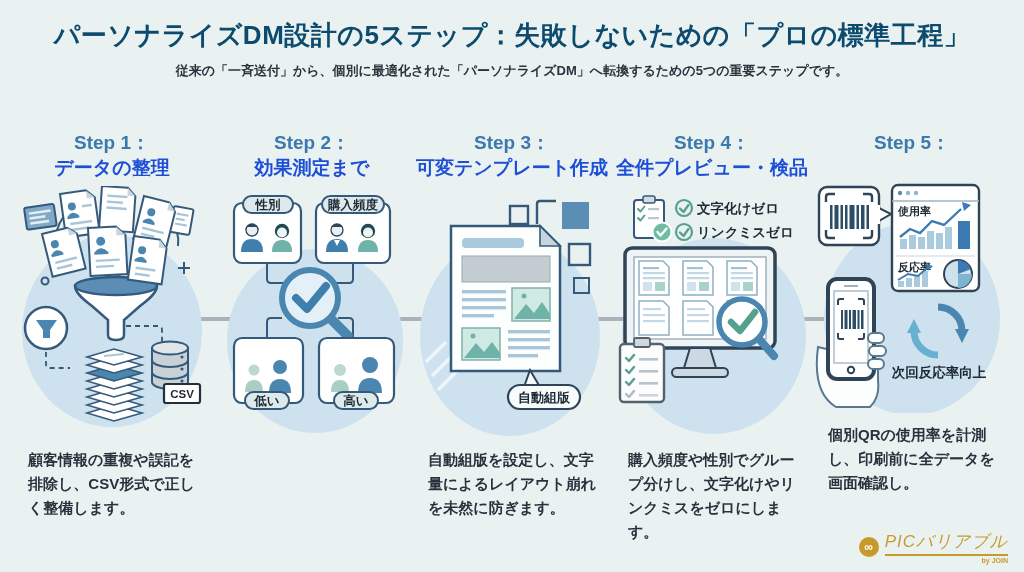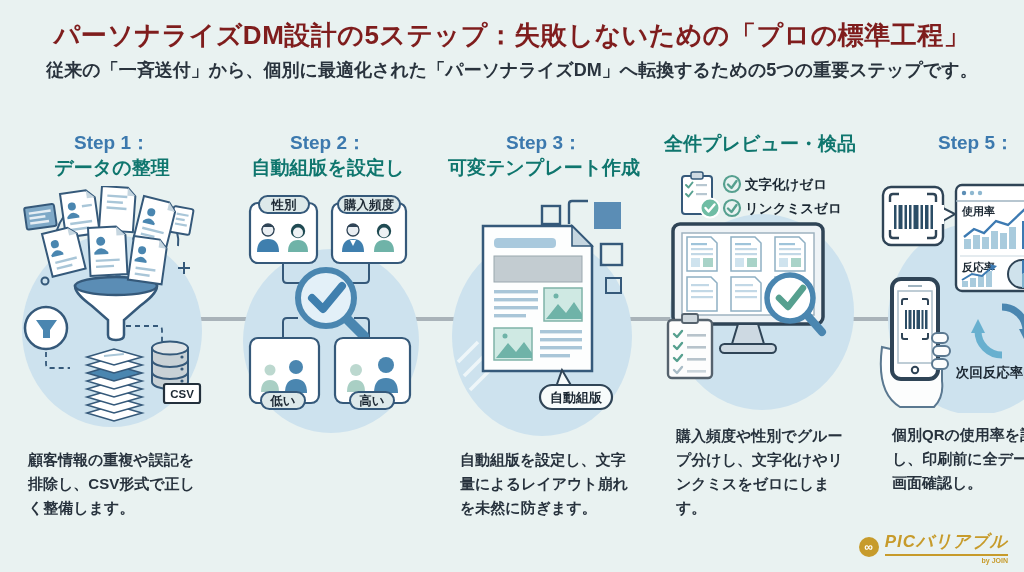--- a/index.html
+++ b/index.html
@@ -1,50 +1,50 @@
 <!DOCTYPE html>
 <html><head>
 <meta charset="utf-8">
 <style>
   html,body{margin:0;padding:0;}
   body{font-family:"Liberation Sans",sans-serif;background:#dfe9ea;}
   .canvas{position:relative;width:1024px;height:572px;background:#e9f2f1;overflow:hidden;}
 
   
   .hdr{position:absolute;top:12px;left:0;width:100%;text-align:center;z-index:2;}
-  .hdr h1{margin:6px 0 0;font-size:26px;font-weight:800;color:#7f1d1d;letter-spacing:.5px;}
-  .hdr .sub{margin:7px auto 0;font-size:18px;font-weight:700;color:#29333d;line-height:21px;}
+  .hdr h1{margin:6px 0 0;font-size:26px;font-weight:800;color:#0c4a6e;letter-spacing:.5px;}
+  .hdr .sub{margin:7px auto 0;font-size:13px;font-weight:700;color:#29333d;line-height:21px;}
 
   
   .connector{position:absolute;top:317px;left:130px;width:830px;height:4px;background:#a9b3b9;border-radius:2px;z-index:0;}
 
   
-  .steps{position:absolute;top:131px;left:12px;width:1000px;display:flex;z-index:1;gap:16px;}
+  .steps{position:absolute;top:131px;left:12px;width:1000px;display:flex;z-index:1;}
   .step{width:200px;flex:0 0 200px;}
   .step-label{text-align:center;font-size:19px;line-height:24px;font-weight:800;color:#3c79ae;}
-  .step-name{text-align:center;font-size:19px;line-height:25px;font-weight:800;color:#0f766e;}
+  .step-name{text-align:center;font-size:19px;line-height:25px;font-weight:800;color:#1d4ed8;}
   .illus{position:relative;width:200px;height:252px;margin-top:6px;}
   .illus svg{display:block;}
   .desc{margin:10px 14px 0 16px;font-size:15px;line-height:1.6;font-weight:700;color:#27323d;text-align:left;}
 
   
   svg text{font-family:"Liberation Sans",sans-serif;font-weight:bold;fill:#1c2833;}
   .blob{fill:#cde2ee;}
   .wht{fill:#ffffff;stroke:#35597a;stroke-width:2;}
   .o2{stroke:#35597a;stroke-width:2;fill:none;}
   .pill{fill:#dde9ea;stroke:#35597a;stroke-width:2;}
   .dash{stroke:#35597a;stroke-width:1.8;fill:none;stroke-dasharray:5 4;}
   .ln{fill:#a9c6d8;}
   .chk{stroke:#56a08f;stroke-width:2.4;fill:none;stroke-linecap:round;stroke-linejoin:round;}
 
   
   .logo{position:absolute;right:16px;bottom:8px;display:flex;align-items:center;gap:6px;z-index:2;}
   .logo-mark{width:20px;height:20px;border-radius:50%;background:#c79b2b;color:#ffffff;font-size:12px;font-weight:bold;display:flex;align-items:center;justify-content:center;}
   .logo-col{display:flex;flex-direction:column;align-items:flex-end;}
-  .logo-text{color:#c79b2b;font-weight:700;font-style:italic;font-size:17px;letter-spacing:1px;border-bottom:2px solid #c79b2b;padding-bottom:1px;}
+  .logo-text{color:#c79b2b;font-weight:400;font-style:italic;font-size:17px;letter-spacing:1px;border-bottom:2px solid #c79b2b;padding-bottom:1px;}
   .logo-sub{color:#c79b2b;font-size:7px;font-weight:bold;margin-top:1px;}
 </style>
 </head>
 <body>
 
 <div class="canvas">
 
   <div class="hdr">
     <h1>パーソナライズDM設計の5ステップ：失敗しないための「プロの標準工程」</h1>
     <div class="sub">従来の「一斉送付」から、個別に最適化された「パーソナライズDM」へ転換するための5つの重要ステップです。</div>
@@ -166,21 +166,21 @@
             <rect x="152" y="198" width="36" height="19" rx="2" fill="#ffffff" stroke="#23303c" stroke-width="2.2"></rect>
             <text x="170" y="212" font-size="11.5" text-anchor="middle">CSV</text>
           </g>
         </svg>
       </div>
       <div class="desc">顧客情報の重複や誤記を排除し、CSV形式で正しく整備します。</div>
     </div>
 
     <div class="step">
       <div class="step-label">Step 2：</div>
-      <div class="step-name">自動組版を設定し</div>
+      <div class="step-name">効果測定まで</div>
       <div class="illus">
         <svg width="200" height="252" viewBox="0 0 200 252">
           <ellipse class="blob" cx="103" cy="155" rx="88" ry="92"></ellipse>
           <path class="o2" d="M55 77 V93 Q55 97 59 97 H72"></path>
           <path class="o2" d="M141 77 V93 Q141 97 137 97 H124"></path>
           <path class="o2" d="M55 152 V136 Q55 132 59 132 H70"></path>
           <path class="o2" d="M141 152 V136 Qq141 132 137 132 H126"></path>
           <path class="o2" d="M141 152 V136 Q141 132 137 132 H126"></path>
 
           <g>
@@ -297,20 +297,21 @@
             <path d="M112 201 L118 184 L128 201 Z" fill="#f7fbfb" stroke="#2f4456" stroke-width="2"></path>
             <rect x="96" y="199" width="72" height="24" rx="12" fill="#f7fbfb" stroke="#2f4456" stroke-width="2.2"></rect>
             <text x="132" y="216" font-size="13" text-anchor="middle">自動組版</text>
           </g>
         </svg>
       </div>
       <div class="desc">自動組版を設定し、文字量によるレイアウト崩れを未然に防ぎます。</div>
     </div>
 
     <div class="step">
+      <div class="step-label">Step 4：</div>
       <div class="step-name">全件プレビュー・検品</div>
       <div class="illus">
         <svg width="200" height="252" viewBox="0 0 200 252">
           <ellipse class="blob" cx="102" cy="150" rx="92" ry="98"></ellipse>
 
           <g>
             <rect x="22" y="14" width="30" height="38" rx="3" fill="#ffffff" stroke="#35597a" stroke-width="2"></rect>
             <rect x="31" y="10" width="12" height="7" rx="2" fill="#cfdae2" stroke="#35597a" stroke-width="1.5"></rect>
             <path class="chk" style="stroke-width:2" d="M26 23 l2.5 2.5 l4 -5"></path>
             <rect x="36" y="22" width="11" height="2.2" fill="#b7c7d1"></rect>

